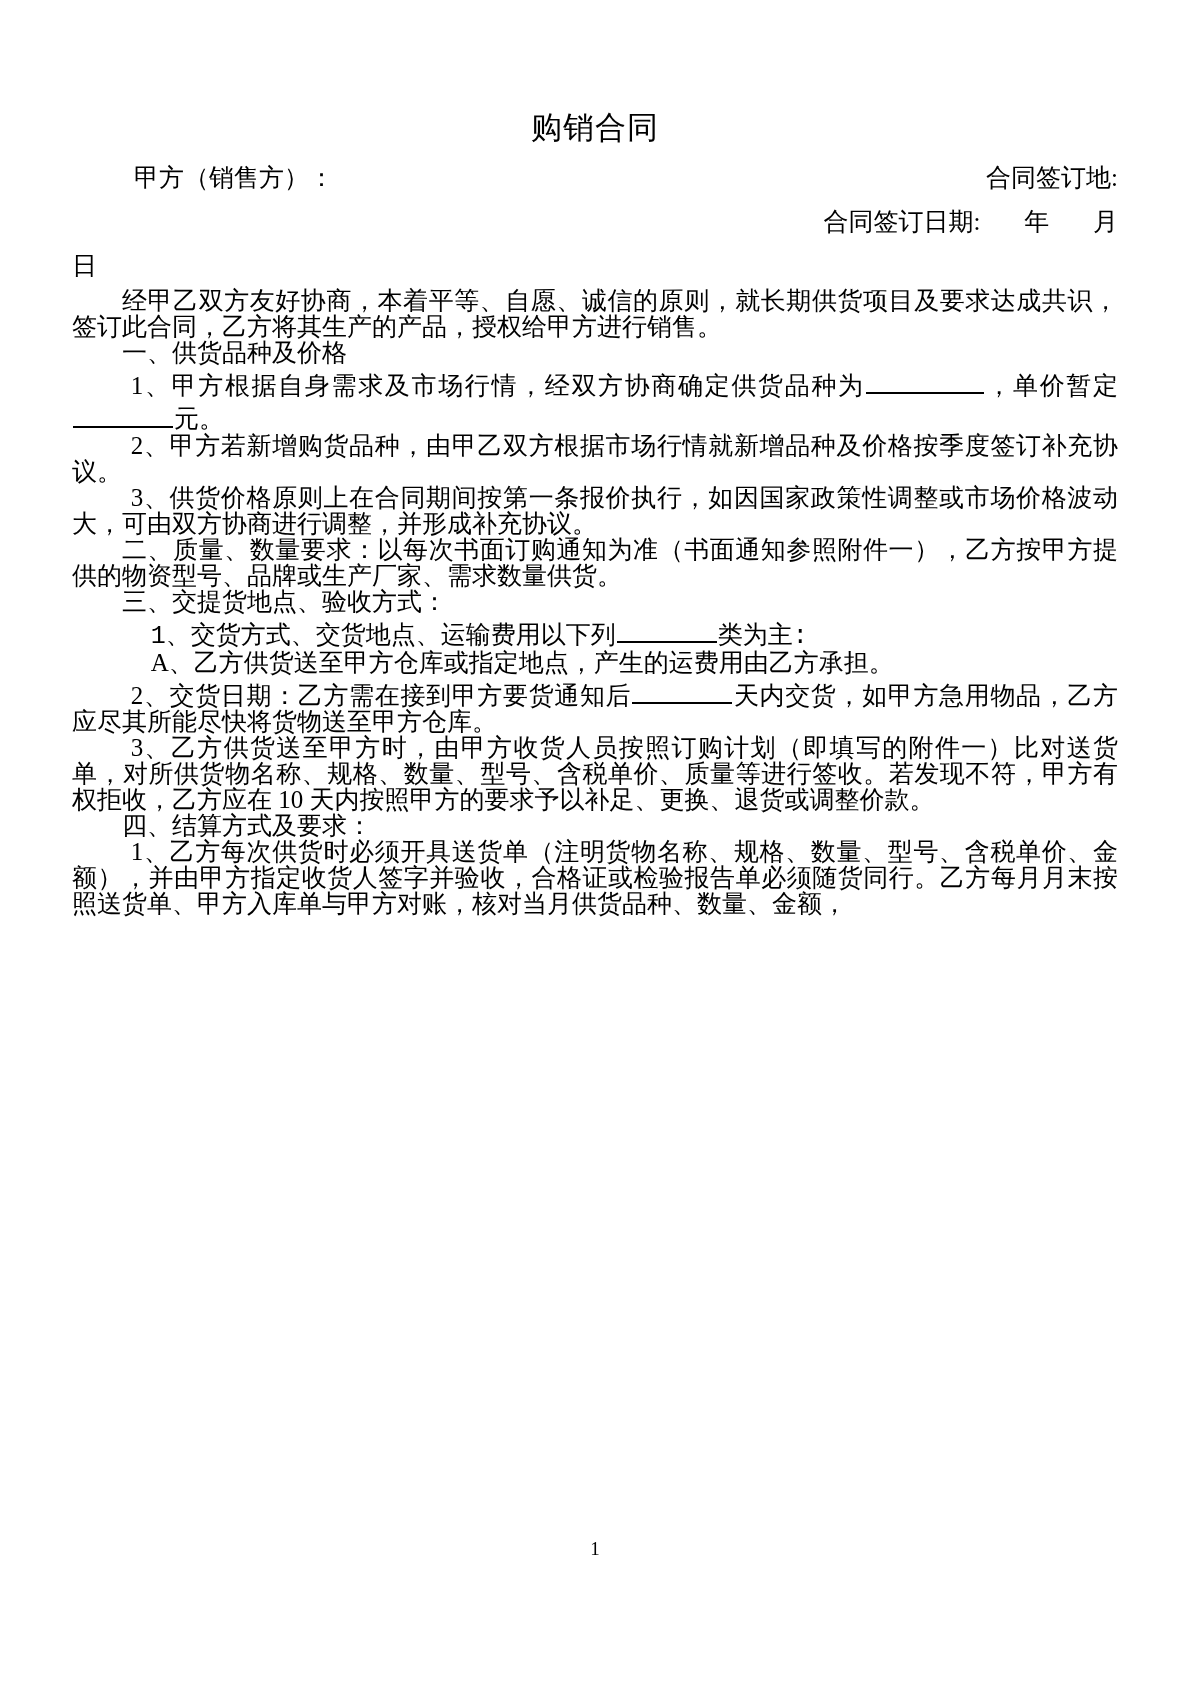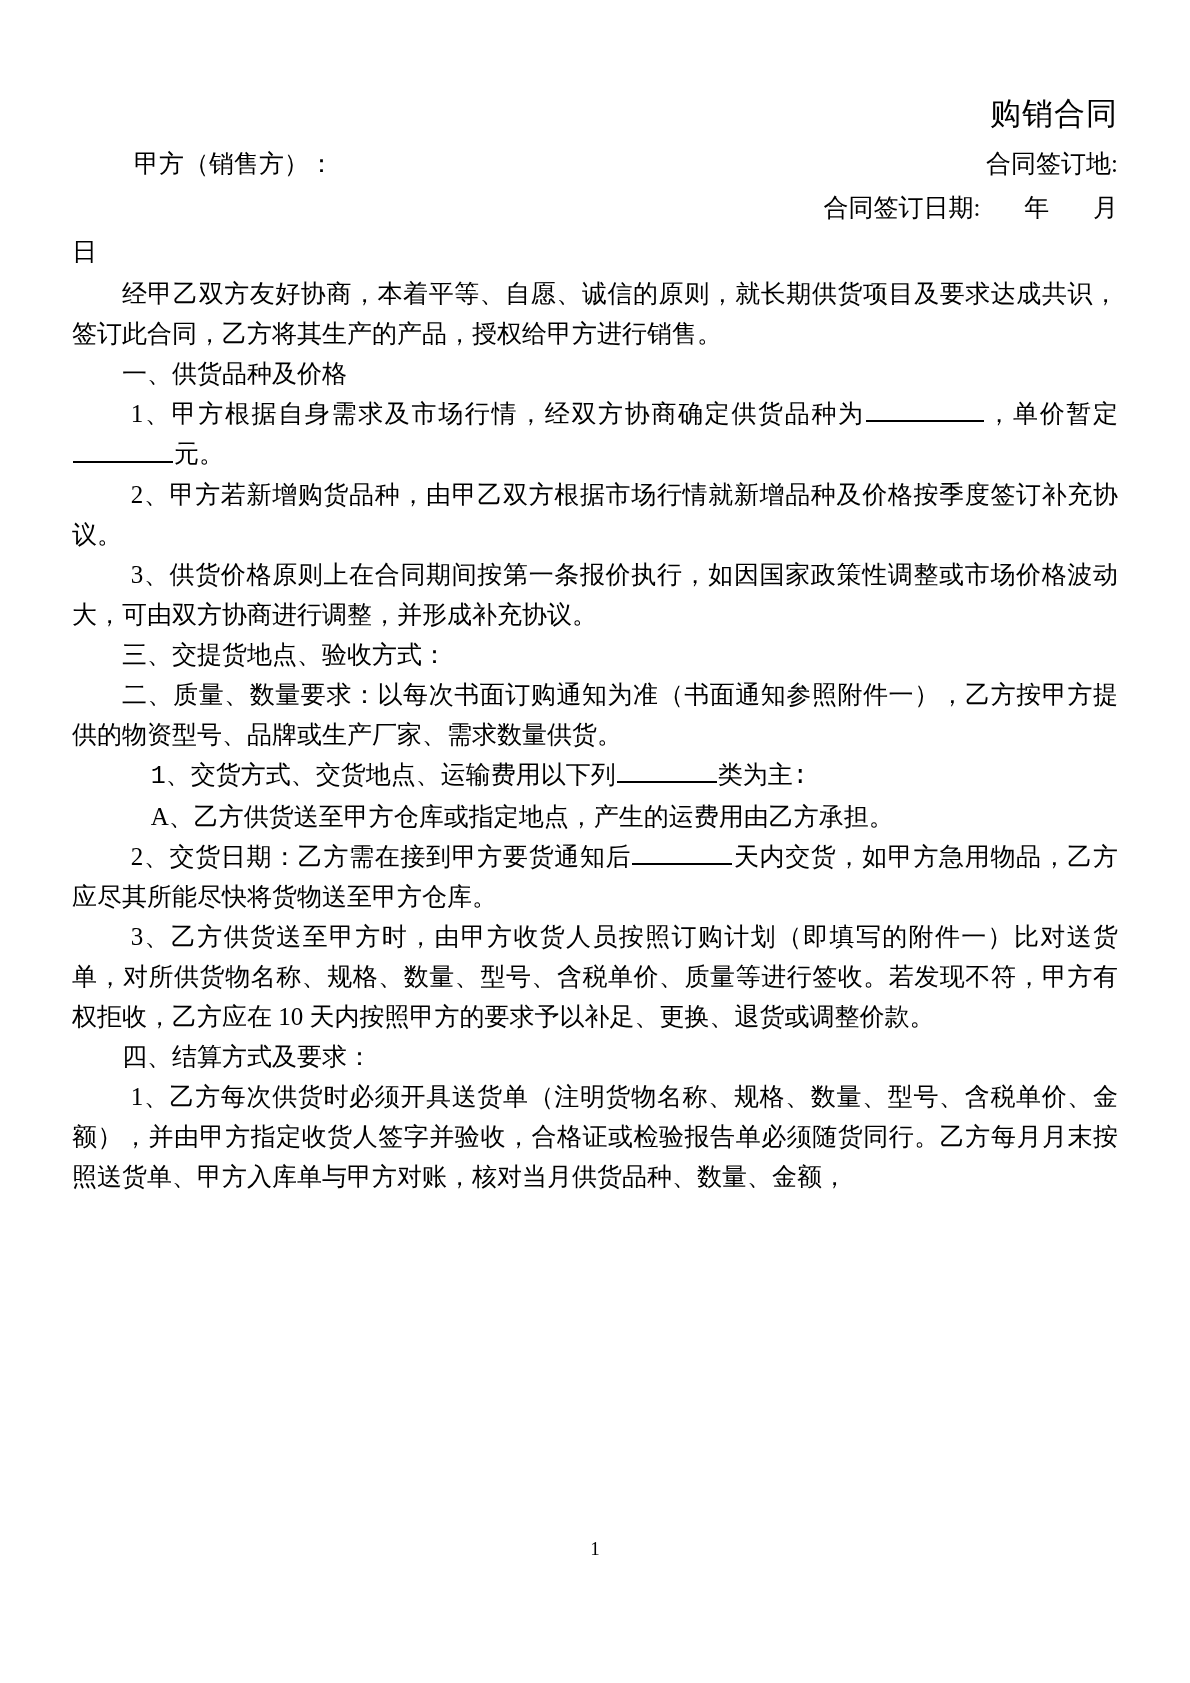--- a/index.html
+++ b/index.html
@@ -17,25 +17,25 @@
     font-family: "Liberation Serif", "DejaVu Serif", serif;
     color: #000000;
   }
   .content {
     position: absolute;
     left: 72px;
     top: 92px;
     width: 1046px;
   }
   .doc-title {
-    text-align: right;
+    text-align: center;
     font-size: 31px;
     line-height: 44px;
     letter-spacing: 1px;
-    margin: 0 0 6px 0;
+    margin: 14px 0 6px 0;
     font-weight: normal;
     font-family: "Liberation Serif", "DejaVu Serif", serif;
   }
   .party-row {
     display: flex;
     font-size: 25px;
     line-height: 44px;
     white-space: pre;
   }
   .party-left {
@@ -48,21 +48,21 @@
     text-align: right;
   }
   .party-right.indent-a { padding-left: 242px; }
   .party-right.indent-b { padding-left: 192px; }
   .overflow-char {
     font-size: 25px;
     line-height: 44px;
   }
   p.para {
     font-size: 25px;
-    line-height: 40px;
+    line-height: 26px;
     margin: 0;
     text-align: justify;
     text-justify: inter-ideograph;
     text-indent: 2em;
   }
   p.para.hang-1 {
     text-indent: 2.35em;
   }
   p.para.hang-2 {
     text-indent: 2.6em;
@@ -121,23 +121,23 @@
     <p class="para">经甲乙双方友好协商，本着平等、自愿、诚信的原则，就长期供货项目及要求达成共识，签订此合同，乙方将其生产的产品，授权给甲方进行销售。</p>
 
     <p class="para">一、供货品种及价格</p>
 
     <p class="para hang-1"><span>1、甲方根据自身需求及市场行情，经双方协商确定供货品种为</span><span class="blank-m"></span><span>，单价暂定</span><span class="blank-s"></span><span>元。</span></p>
 
     <p class="para hang-1">2、甲方若新增购货品种，由甲乙双方根据市场行情就新增品种及价格按季度签订补充协议。</p>
 
     <p class="para hang-1">3、供货价格原则上在合同期间按第一条报价执行，如因国家政策性调整或市场价格波动大，可由双方协商进行调整，并形成补充协议。</p>
 
+    <p class="para">二、质量、数量要求：以每次书面订购通知为准（书面通知参照附件一），乙方按甲方提供的物资型号、品牌或生产厂家、需求数量供货。</p>
+
     <p class="para">三、交提货地点、验收方式：</p>
-
-    <p class="para">二、质量、数量要求：以每次书面订购通知为准（书面通知参照附件一），乙方按甲方提供的物资型号、品牌或生产厂家、需求数量供货。</p>
 
     <p class="para hang-2"><span>1、交货方式、交货地点、运输费用以下列</span><span class="blank-s"></span><span>类为主:</span></p>
 
     <p class="para hang-2b">A、乙方供货送至甲方仓库或指定地点，产生的运费用由乙方承担。</p>
 
 
     <p class="para hang-1"><span>2、交货日期：乙方需在接到甲方要货通知后</span><span class="blank-s"></span><span>天内交货，如甲方急用物品，乙方应尽其所能尽快将货物送至甲方仓库。</span></p>
 
     <p class="para hang-1">3、乙方供货送至甲方时，由甲方收货人员按照订购计划（即填写的附件一）比对送货单，对所供货物名称、规格、数量、型号、含税单价、质量等进行签收。若发现不符，甲方有权拒收，乙方应在 10 天内按照甲方的要求予以补足、更换、退货或调整价款。</p>
 

